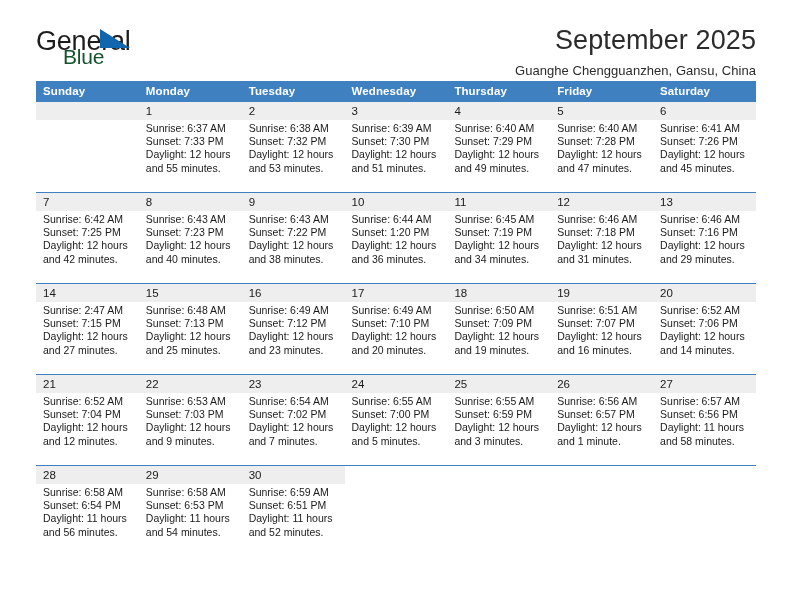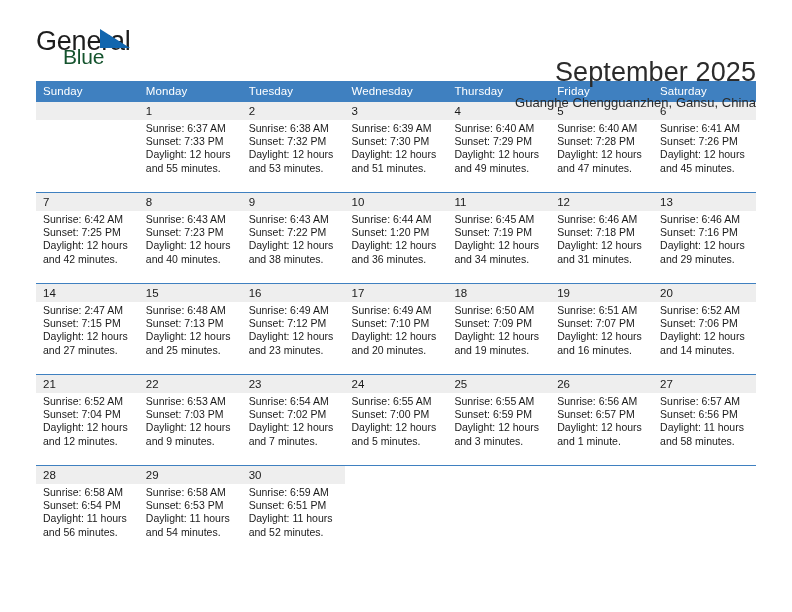--- a/index.html
+++ b/index.html
@@ -60,21 +60,20 @@
     top: 3px;
     width: 0;
     height: 0;
     border-left: 30px solid #1266ae;
     border-top: 19px solid transparent;
   }
   .titles {
     text-align: right;
     flex: 1 1 auto;
     padding-top: 0px;
-    margin-top: 32px;
   }
   .month-title {
     font-size: 27px;
     color: #2b2b2b;
     line-height: 1.05;
     font-weight: normal;
     margin: 0;
     letter-spacing: 0.1px;
   }
   .location {
@@ -87,21 +86,21 @@
   .calendar {
     margin-top: 9px;
     width: 720px;
     border-collapse: collapse;
     table-layout: fixed;
   }
   .calendar th {
     background: #3f80c0;
     color: #ffffff;
     font-size: 11.5px;
-    font-weight: normal;
+    font-weight: bold;
     text-align: left;
     padding: 4px 0 5px 7px;
     height: 19px;
     box-sizing: border-box;
     letter-spacing: 0.1px;
   }
   .calendar td {
     vertical-align: top;
     padding: 0;
     width: 102.85px;

